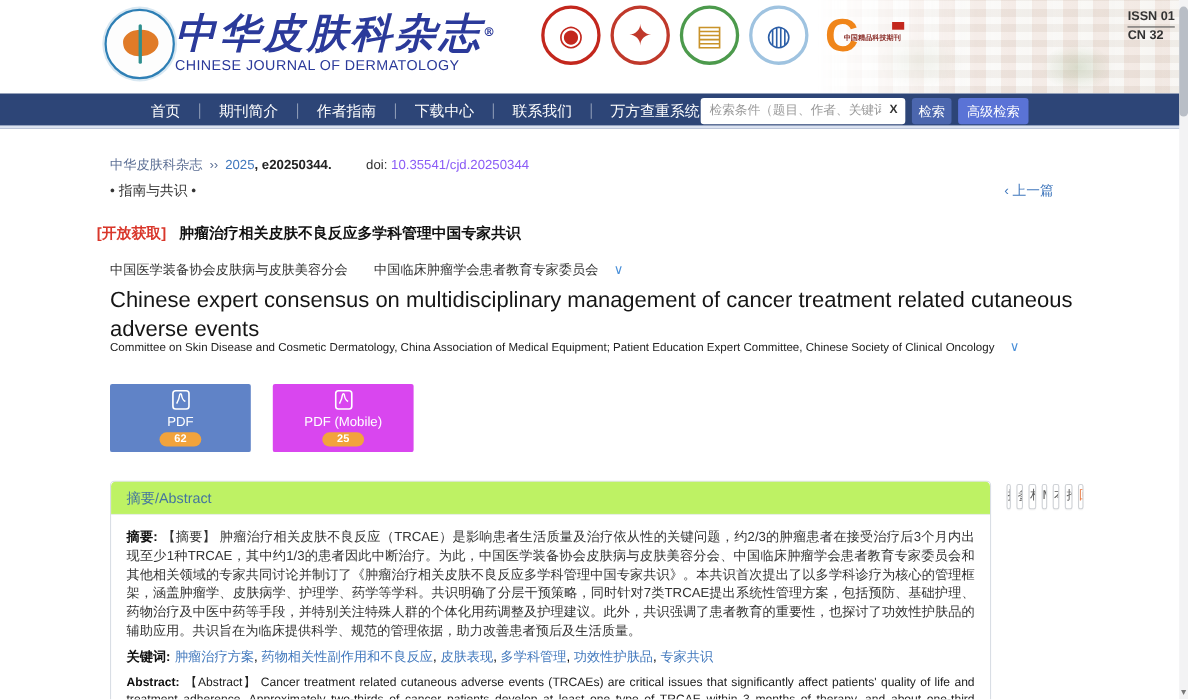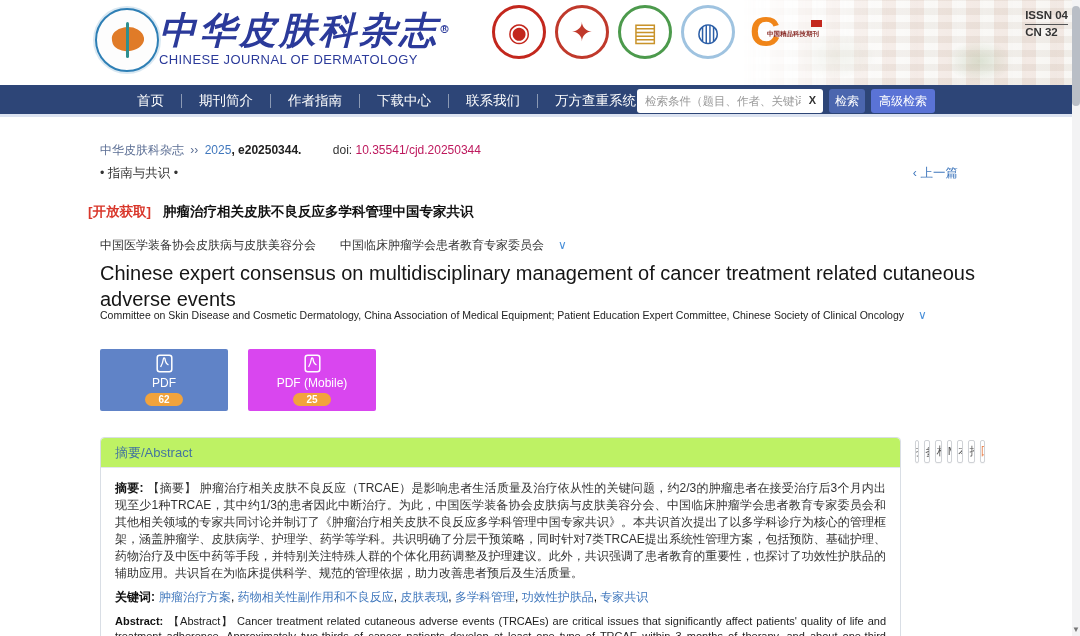--- a/index.html
+++ b/index.html
@@ -60,21 +60,21 @@
     border-radius:3px; cursor:pointer; font-family:inherit; }
 
   
   .content { position:absolute; top:120px; left:0; width:1080px; height:516px; }
   .breadcrumb { position:absolute; left:100px; top:22px; font-size:12px; color:#333; }
   .bc-journal { color:#5b6e94; cursor:pointer; }
   .bc-sep { color:#5b6e94; margin:0 3px; }
   .bc-year { color:#4178bd; cursor:pointer; }
   .bc-article { font-weight:bold; color:#222; }
   .bc-doi-label { margin-left:28px; color:#333; }
-  .bc-doi { color:#be185d; cursor:pointer;margin-top:30px; }
+  .bc-doi { color:#8b5cf6; cursor:pointer;margin-top:30px; }
   .section-row { position:absolute; left:100px; top:45px; font-size:12.5px; color:#333; }
   .prev-link { position:absolute; right:122px; top:45px; font-size:12.5px; color:#4178bd; cursor:pointer; }
   .cn-title-row { position:absolute; left:88px; top:83px; font-size:13.5px; font-weight:bold; }
   .open-access { color:#d9372b; margin-right:12px; }
   .article-title-cn { color:#111; }
   .authors-cn { position:absolute; left:100px; top:117px; font-size:12px; color:#333; }
   .chev { color:#4a90d9; margin-left:14px; font-size:12px; cursor:pointer; }
   .article-title-en { position:absolute; left:100px; top:140px; width:880px; font-size:20px;
     font-weight:400; color:#151515; line-height:26px; }
   .authors-en { position:absolute; left:100px; top:188px; font-size:10.5px; color:#222; }
@@ -111,21 +111,21 @@
   .sb-arrow { position:absolute; bottom:2px; left:0; width:8px; text-align:center; font-size:8px; color:#777; }
 </style>
 </head>
 <body>
 
 <div class="page">
 
   <div class="header">
     <div class="building-photo"></div>
     <div class="issn-info">
-      <div class="l1">ISSN 04</div>
+      <div class="l1">ISSN 01</div>
       <div class="l2">CN   32</div>
     </div>
     <div class="logo-wrap">
       <div class="emblem">
         <span class="emblem-map"></span>
         <span class="emblem-staff"></span>
       </div>
       <div class="jtitles">
         <div class="cn-title"><span>中华皮肤科杂志</span><span class="reg">®</span></div>
         <div class="en-title">CHINESE JOURNAL OF DERMATOLOGY</div>

